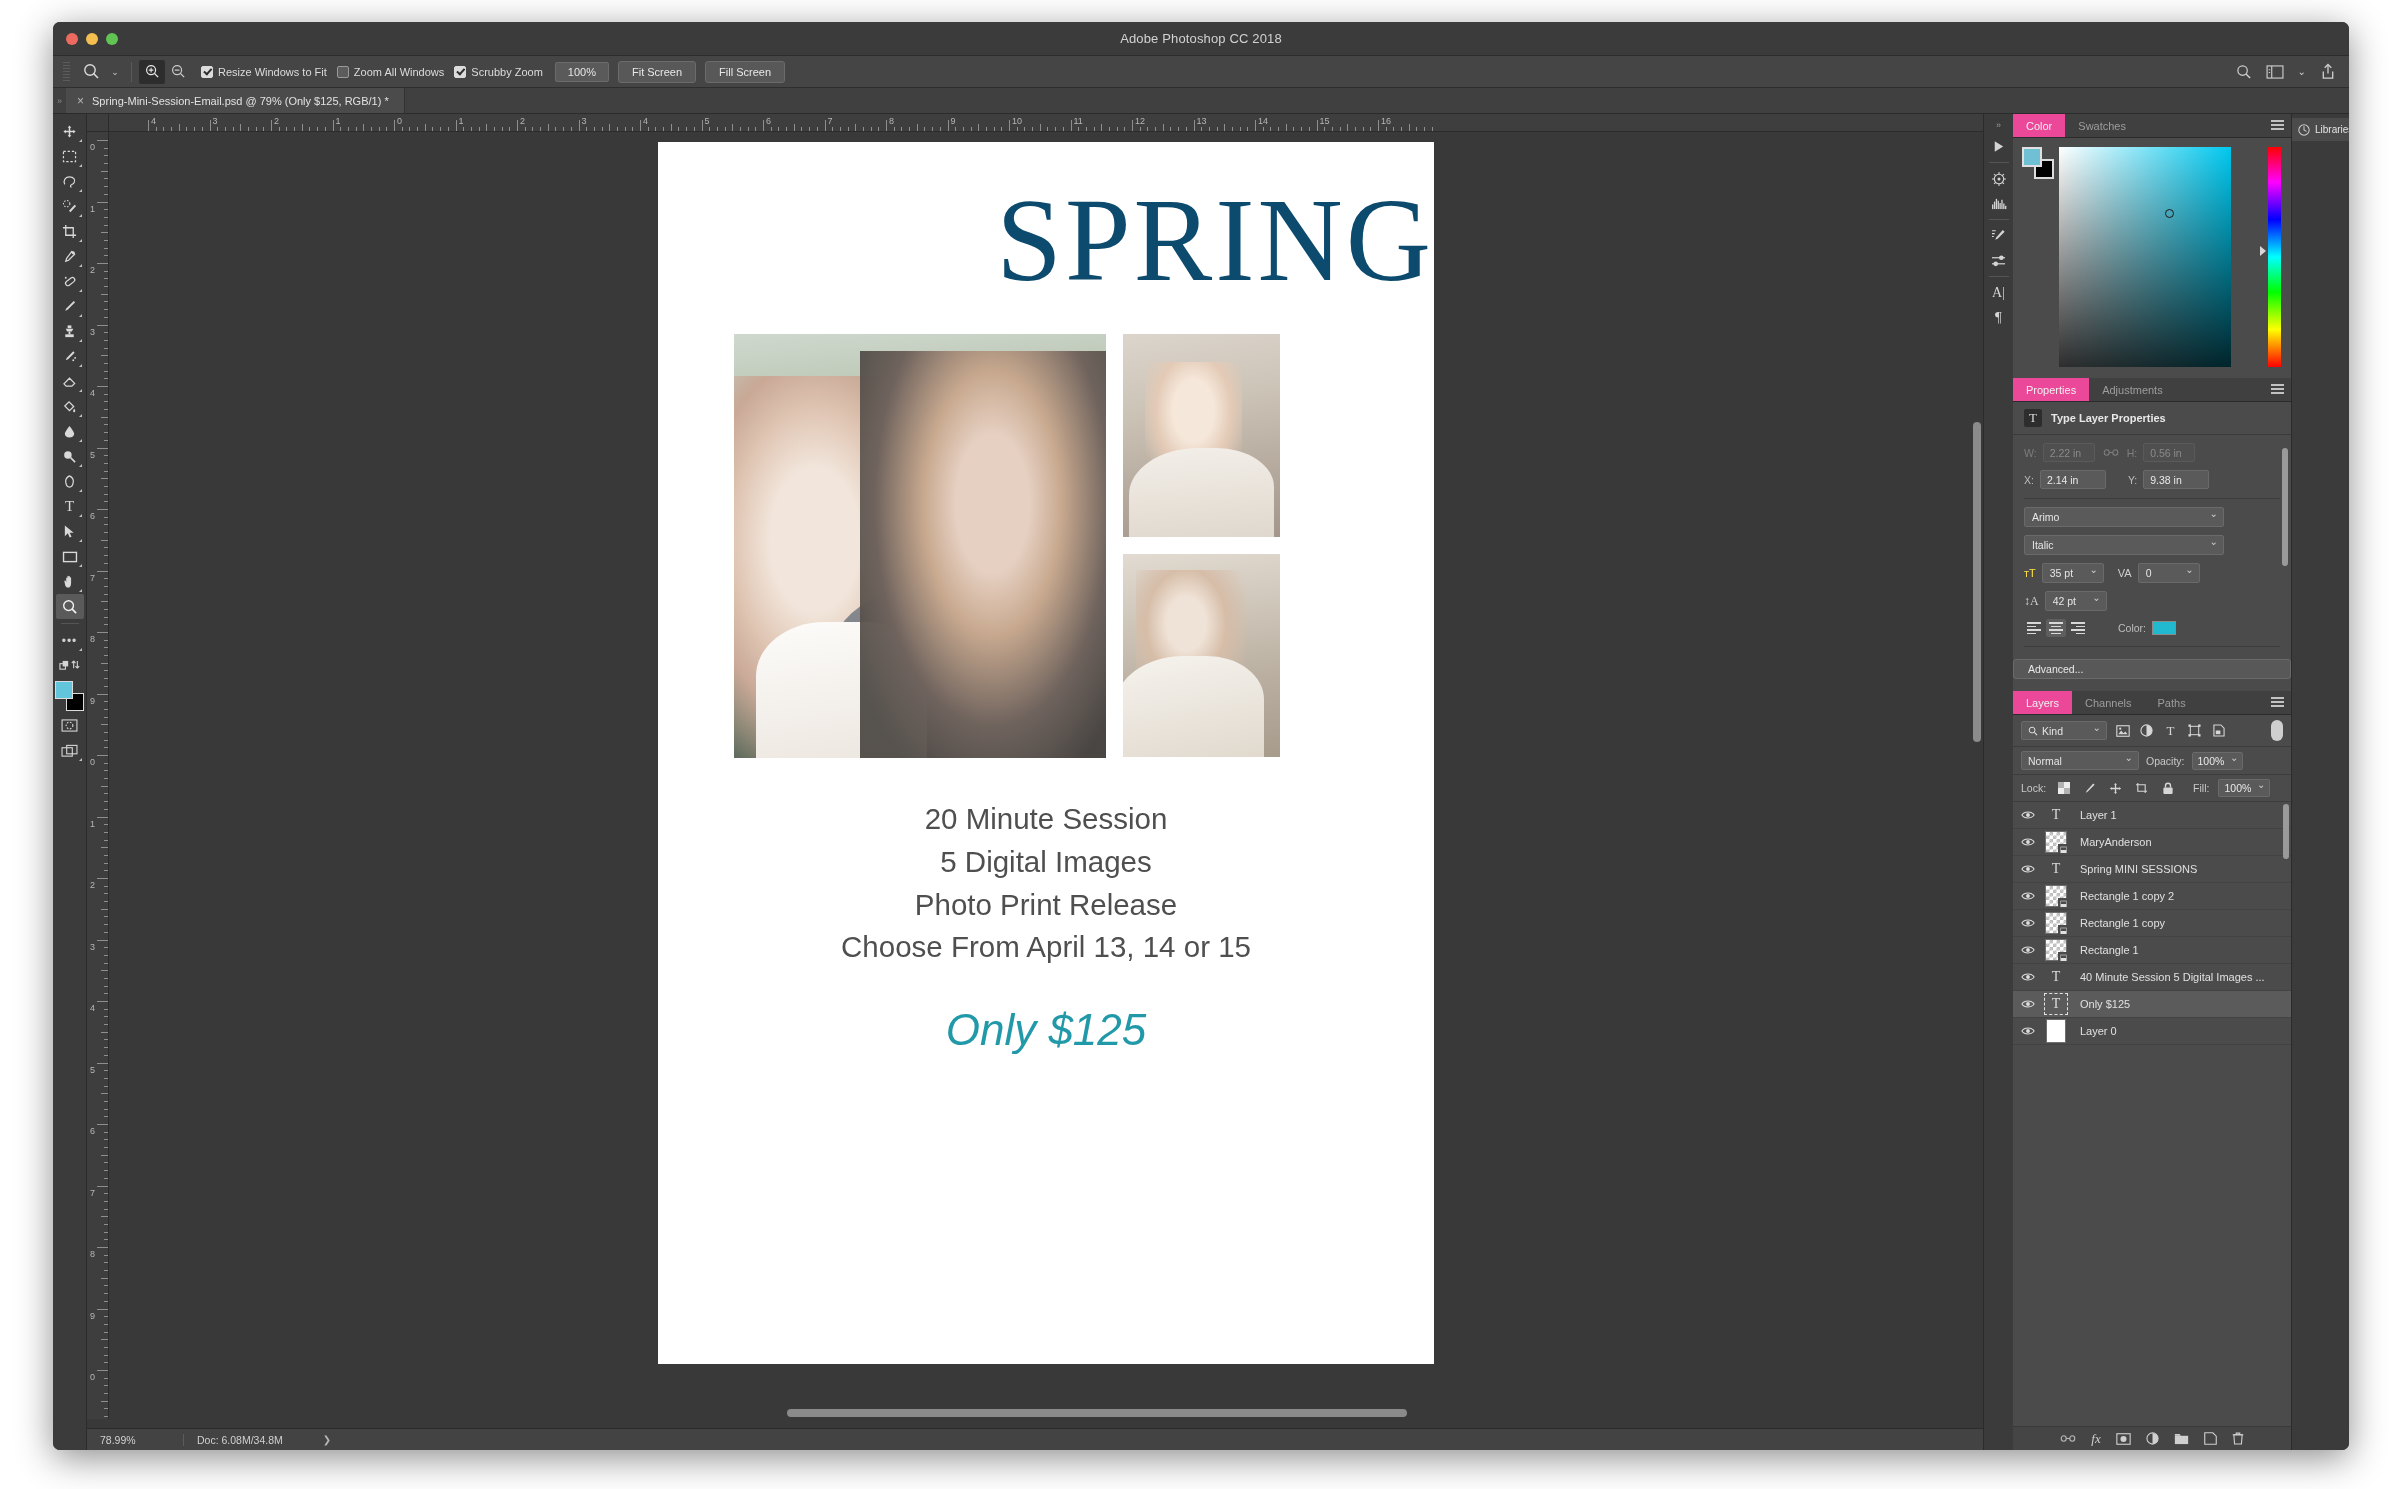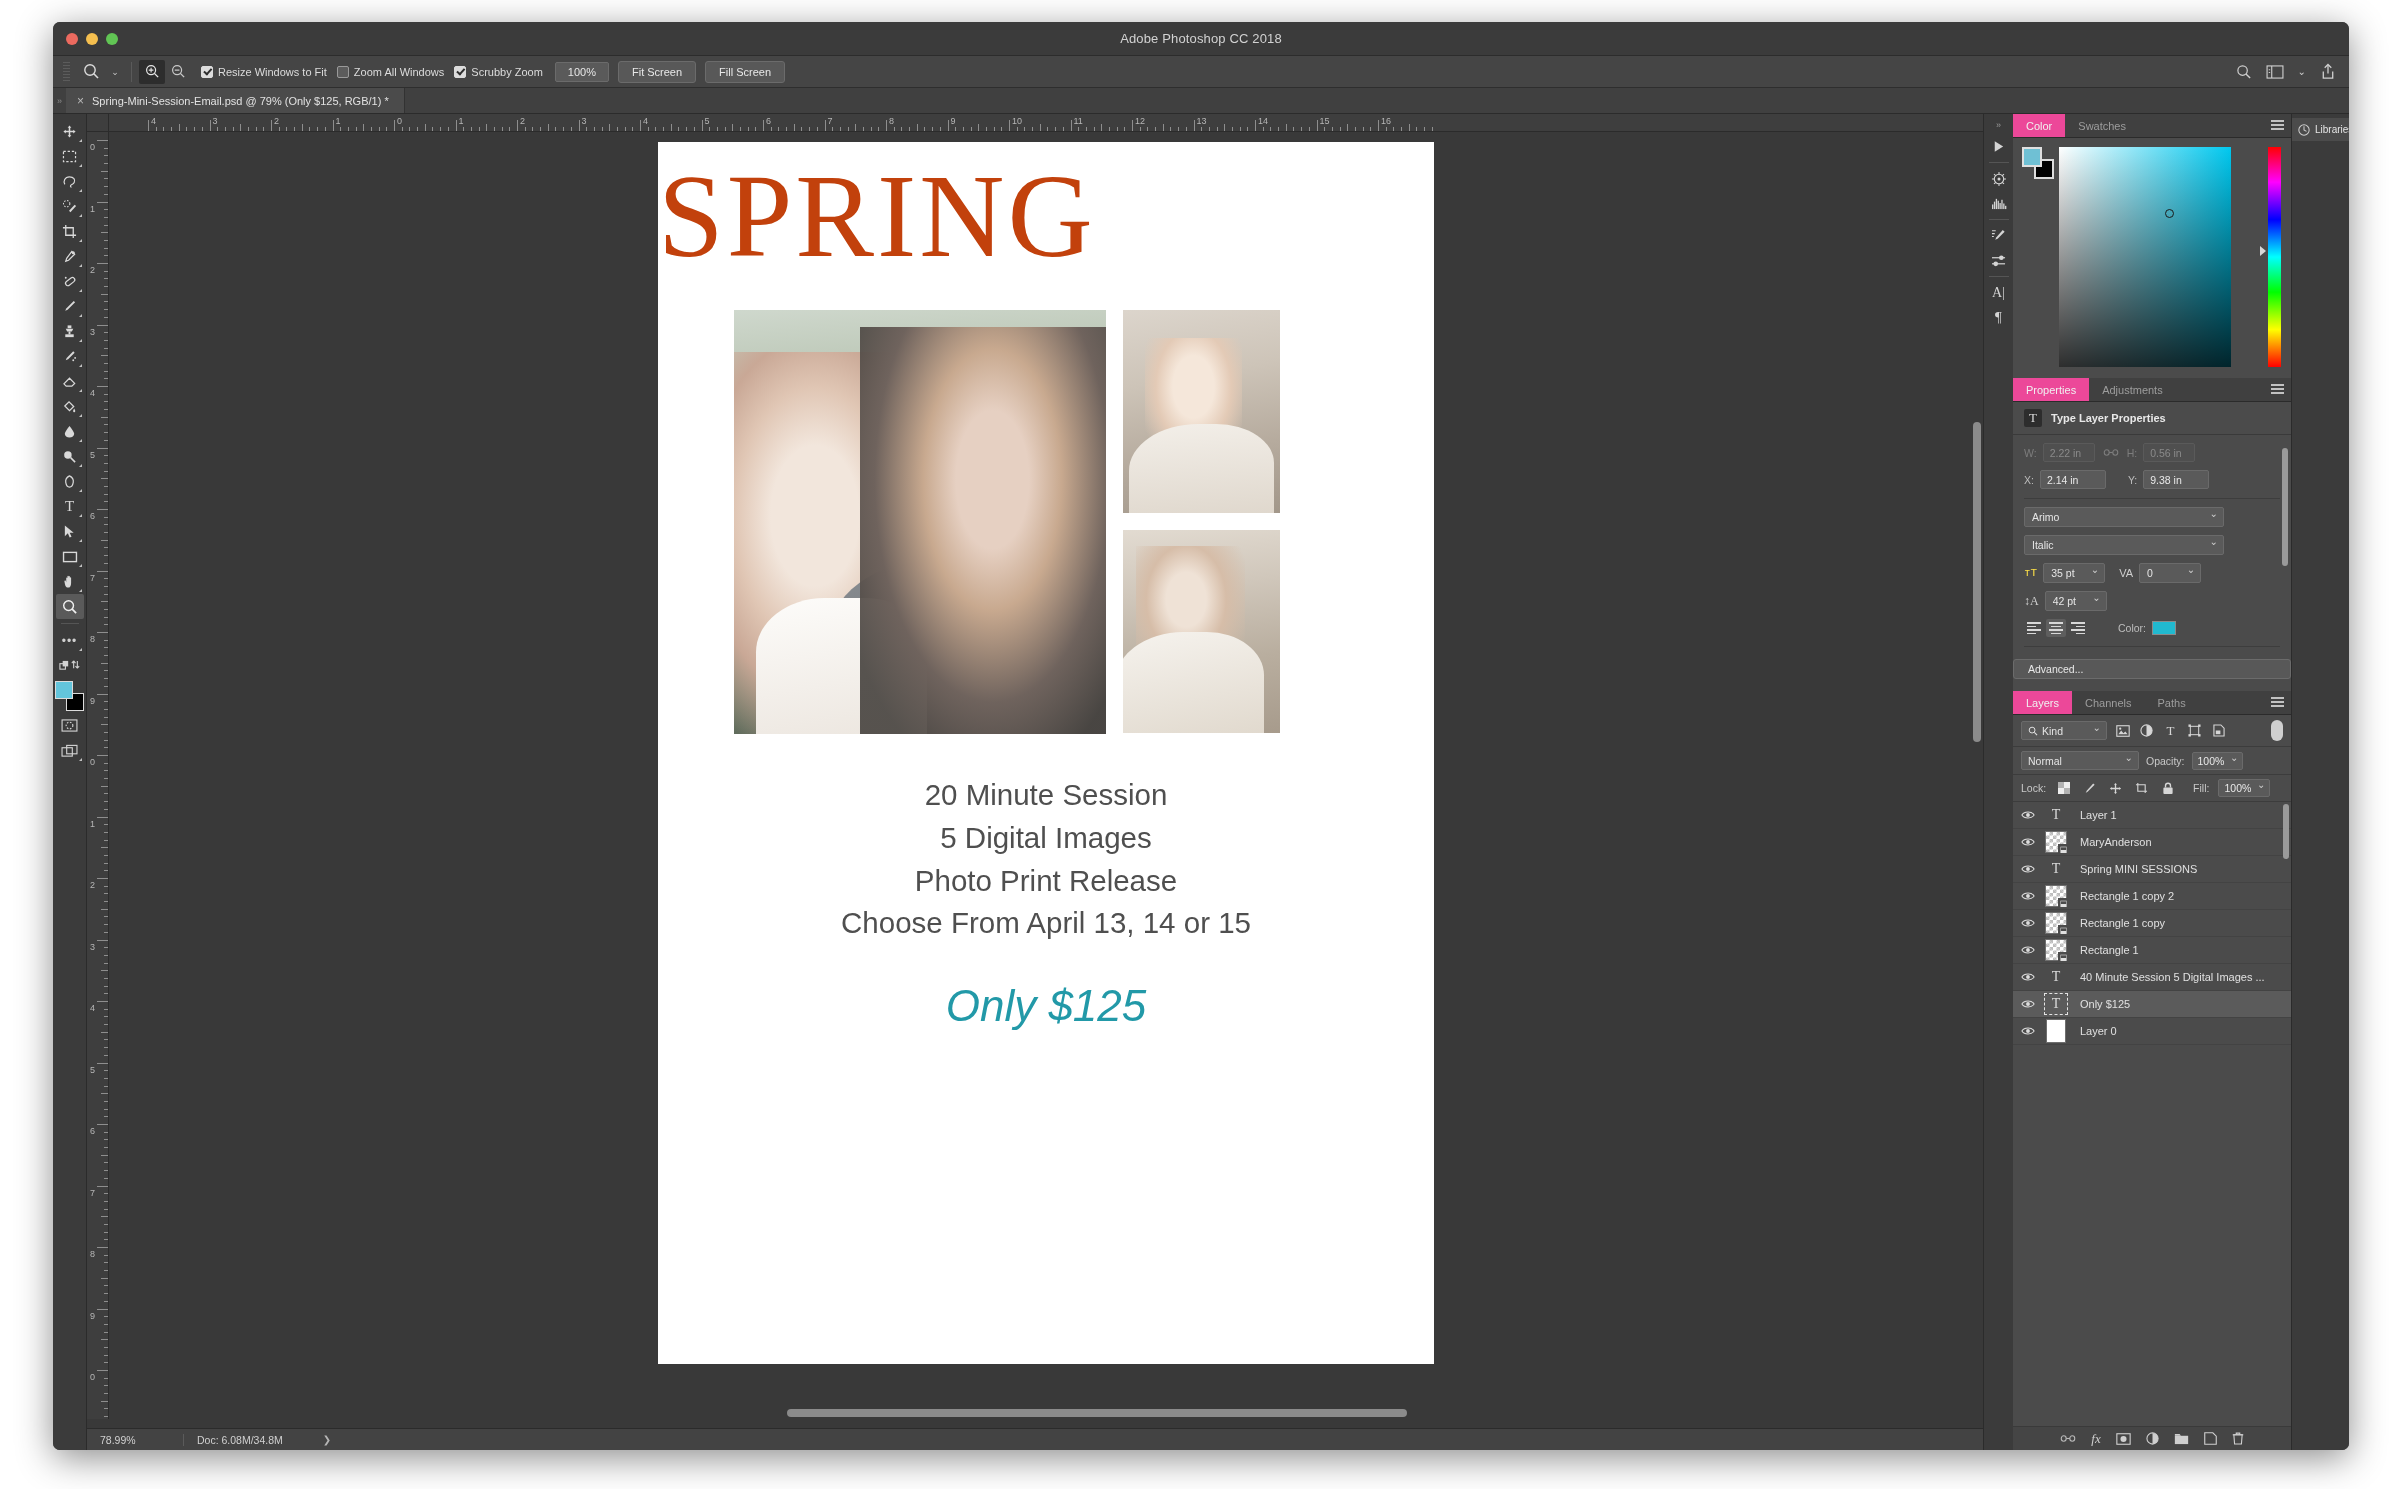--- a/index.html
+++ b/index.html
@@ -203,23 +203,23 @@
     line-height: .96; margin-top: -2px;
     letter-spacing: -1px;
   }
   .logo-photo {
     font-size: 12.5px; letter-spacing: 6.5px; color: #7d7d7d;
     margin-top: 3px; font-weight: 400;
   }
   .hl-spring {
     font-family: "Liberation Serif", serif;
     font-size: 118px; font-weight: 400;
-    letter-spacing: 3px; color: #c2410c;
-    text-align: left; line-height: 1.0;
-    margin-top: 16px;
+    letter-spacing: 3px; color: #0c4a6e;
+    text-align: right; line-height: 1.0;
+    margin-top: 40px;
   }
   .hl-mini {
     font-size: 48px; letter-spacing: 4.2px; color: #4d4d4d;
     text-align: center; margin-top: -6px; font-weight: 400;
   }
   .photos {
     display: flex; gap: 17px;
     padding: 34px 76px 0 76px;
   }
   .ph-left { width: 372px; height: 424px; position: relative; overflow: hidden; }
@@ -1304,21 +1304,21 @@
         <div class="pdivider"></div>
 
         <div class="prow">
           <span class="psel" style="width:200px;">Arimo</span>
         </div>
         <div class="prow">
           <span class="psel" style="width:200px;">Italic</span>
         </div>
 
         <div class="prow">
-          <span style="color:#fde047;font-family:Liberation Mono, monospace;font-size:11px;">ᴛT</span>
+          <span style="color:#fde047;font-family:Liberation Sans, sans-serif;font-size:11px;">ᴛT</span>
           <span class="psel" style="width:62px;">35 pt</span>
           <span style="color:#cfcfcf;font-size:11px;margin-left:8px;">VA</span>
           <span class="psel" style="width:62px;">0</span>
         </div>
 
         <div class="prow">
           <span style="color:#cfcfcf;font-family:'Liberation Serif',serif;font-size:12px;">↕A</span>
           <span class="psel" style="width:62px;">42 pt</span>
         </div>
 

